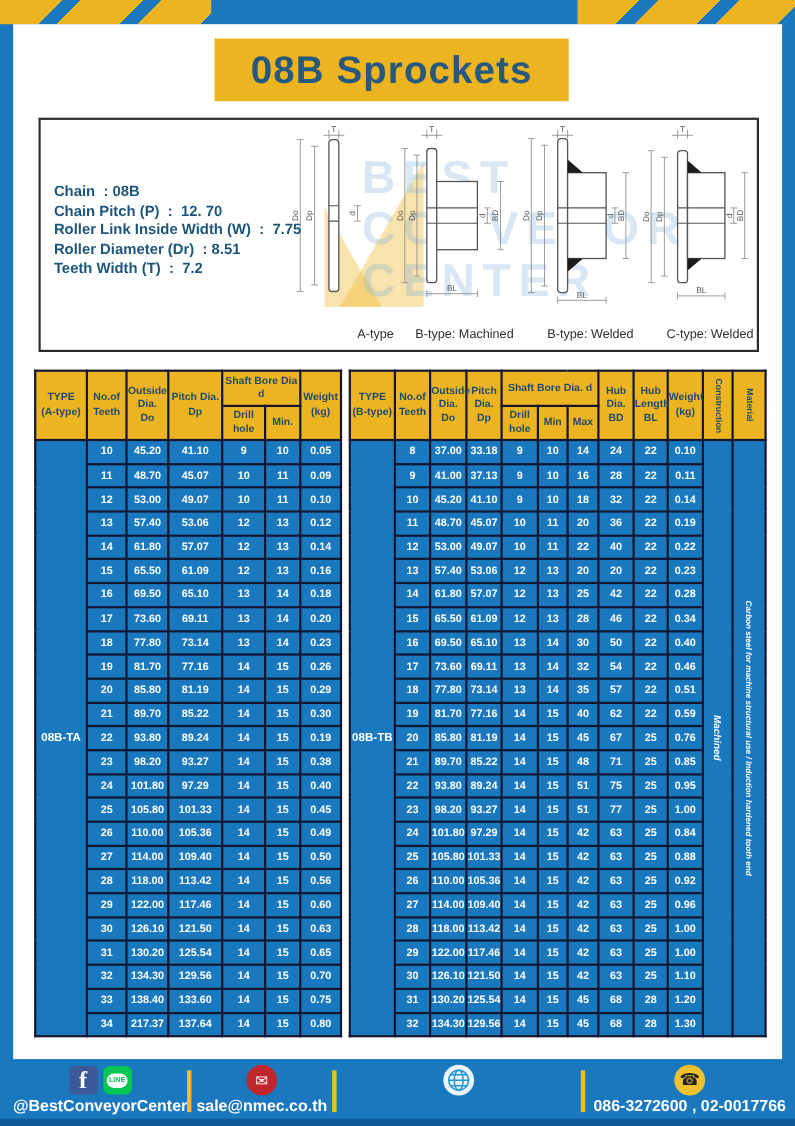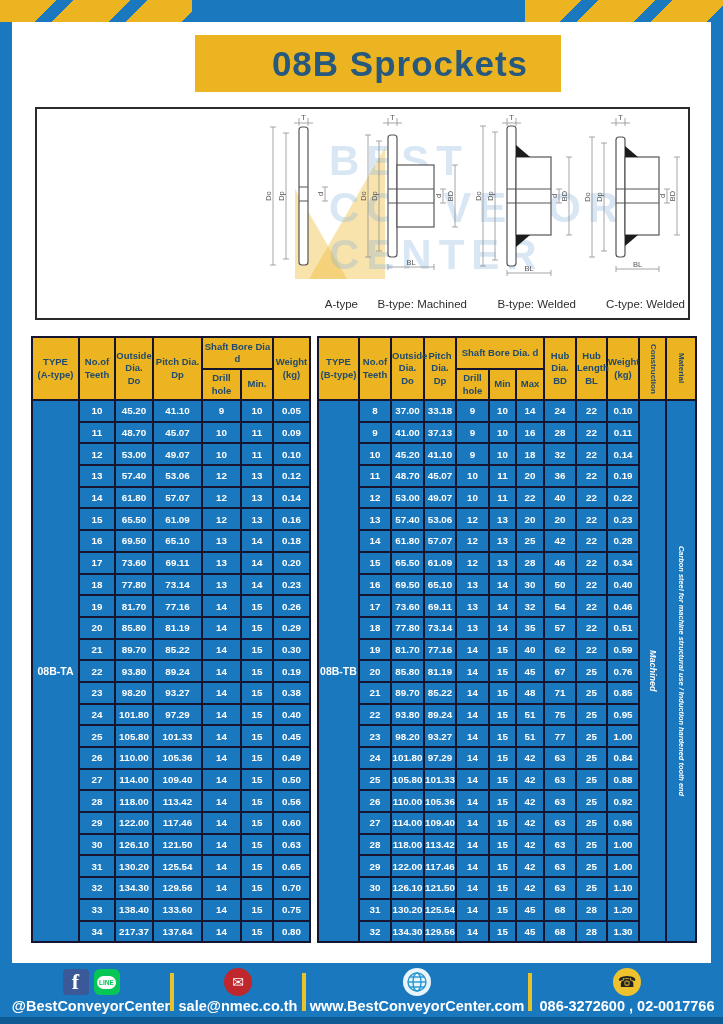--- a/index.html
+++ b/index.html
@@ -9,21 +9,21 @@
   }
   
   .top-bar{position:absolute;top:0;left:0;width:723px;height:22px;background:#1a78bf;}
   .stripe-seg{position:absolute;top:0;height:22px;background:repeating-linear-gradient(135deg,#edb421 0 40px,#1a78bf 40px 52px);}
   .stripe-seg.left{left:0;width:192px;}
   .stripe-seg.right{left:525px;width:198px;}
   
   .page{position:absolute;left:12px;top:22px;width:699px;height:941px;background:#ffffff;}
   
   .title-banner{position:absolute;left:183px;top:13px;width:322px;height:57px;background:#edb421;
-    display:flex;align-items:center;justify-content:center;padding-left:44px;}
+    display:flex;align-items:center;justify-content:center;}
   .title-banner .t{font-size:35px;font-weight:bold;color:#26597d;letter-spacing:1px;}
   
   .draw-box{position:absolute;left:23px;top:85px;width:651px;height:209px;border:2px solid #2b2b2b;background:#fff;overflow:hidden;}
   .watermark{position:absolute;left:280px;top:28px;z-index:0;line-height:47px;
     font-size:42px;font-weight:bold;letter-spacing:7px;color:rgba(125,175,215,0.30);margin-left:12px;}
   .wm-bird{position:absolute;left:258px;top:30px;width:90px;height:140px;z-index:0;
     background:linear-gradient(60deg,rgba(238,182,40,.38) 30%,rgba(238,182,40,0) 31%),
                linear-gradient(120deg,rgba(238,182,40,0) 55%,rgba(238,182,40,.38) 56%);}
   .specs{position:absolute;left:12px;top:56px;z-index:2;}
   .spec-line{font-size:13.5px;font-weight:bold;color:#1d567c;line-height:17.5px;white-space:pre;}
@@ -79,20 +79,27 @@
   <div class="title-banner">
     <span class="t">08B Sprockets</span>
   </div>
 
   <div class="draw-box">
     <div class="wm-bird"></div>
     <div class="watermark">
       <div>BEST</div>
       <div>CONVEYOR</div>
       <div>CENTER</div>
+    </div>
+    <div class="specs">
+      <div class="spec-line">Chain  : 08B</div>
+      <div class="spec-line">Chain Pitch (P)  :  12. 70</div>
+      <div class="spec-line">Roller Link Inside Width (W)  :  7.75</div>
+      <div class="spec-line">Roller Diameter (Dr)  : 8.51</div>
+      <div class="spec-line">Teeth Width (T)  :  7.2</div>
     </div>
     <div class="figures">
         <div class="fig">
           <svg width="109" height="168" viewBox="0 0 109 168">
             <text class="dt" x="54.5" y="7" text-anchor="middle">T</text>
             <line class="dl" x1="45" y1="10" x2="64" y2="10"></line>
             <line class="dl" x1="50" y1="5" x2="50" y2="13"></line>
             <line class="dl" x1="59" y1="5" x2="59" y2="13"></line>
             <rect class="part" x="50" y="14" width="9" height="138" rx="3"></rect>
             <line class="bore" x1="50" y1="74" x2="59" y2="74"></line>
@@ -807,21 +814,20 @@
             <g stroke="#2596d1" stroke-width="1.4" fill="none">
               <circle cx="11" cy="11" r="9"></circle>
               <ellipse cx="11" cy="11" rx="4" ry="9"></ellipse>
               <line x1="2" y1="11" x2="20" y2="11"></line>
               <line x1="3.5" y1="6" x2="18.5" y2="6"></line>
               <line x1="3.5" y1="16" x2="18.5" y2="16"></line>
             </g>
           </svg>
       </div>
     </div>
-    <div class="f-text">www.BestConveyorCenter.com</div>
   </div>
   <div class="f-div" style="left:528px;"></div>
   <div class="f-sec" style="left:536px;width:182px;">
     <div class="f-icons">
         <div class="icon-phone">☎</div>
       </div>
     <div class="f-text">086-3272600 , 02-0017766</div>
   </div>
 </div>
 <div class="footer-edge"></div>

